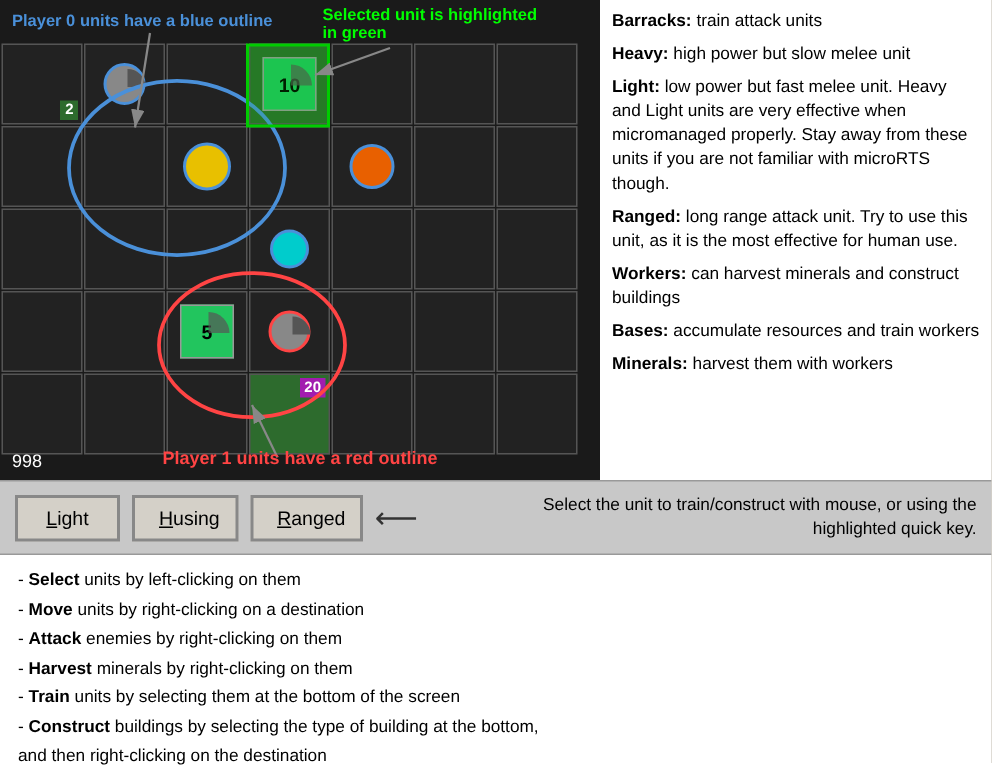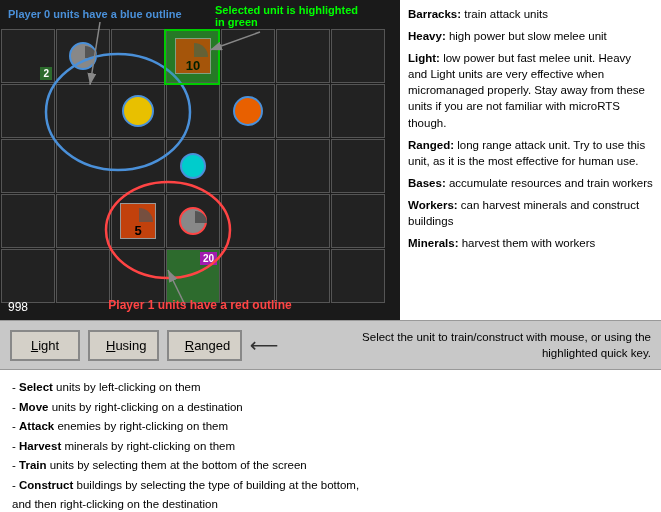--- a/index.html
+++ b/index.html
@@ -171,26 +171,26 @@
     .unit-circle {
       position: absolute;
       border-radius: 50%;
       top: 50%;
       left: 50%;
       transform: translate(-50%, -50%);
     }
 
     .unit-square {
       position: absolute;
-      background: #c2410c;
+      background: #22c55e;
       top: 50%;
       left: 50%;
       transform: translate(-50%, -50%);
       display: flex;
-      align-items: flex-end;
+      align-items: center;
       justify-content: center;
       font-weight: bold;
       font-size: 14px;
     }
 
     .resource-badge {
       position: absolute;
       bottom: 2px;
       right: 2px;
       background: #2d6b2d;
@@ -345,24 +345,24 @@
       <div class="info-item">
         <strong>Heavy:</strong><span> high power but slow melee unit</span>
       </div>
       <div class="info-item">
         <strong>Light:</strong><span> low power but fast melee unit. Heavy and Light units are very effective when micromanaged properly. Stay away from these units if you are not familiar with microRTS though.</span>
       </div>
       <div class="info-item">
         <strong>Ranged:</strong><span> long range attack unit. Try to use this unit, as it is the most effective for human use.</span>
       </div>
       <div class="info-item">
+        <strong>Workers:</strong><span> can harvest minerals and construct buildings</span>
+      </div>
+      <div class="info-item">
         <strong>Bases:</strong><span> accumulate resources and train workers</span>
-      </div>
-      <div class="info-item">
-        <strong>Workers:</strong><span> can harvest minerals and construct buildings</span>
       </div>
       <div class="info-item">
         <strong>Minerals:</strong><span> harvest them with workers</span>
       </div>
     </div>
   </div>
 
   <div class="toolbar">
     <button class="train-button">
       <span class="hotkey">L</span><span>ight</span>

